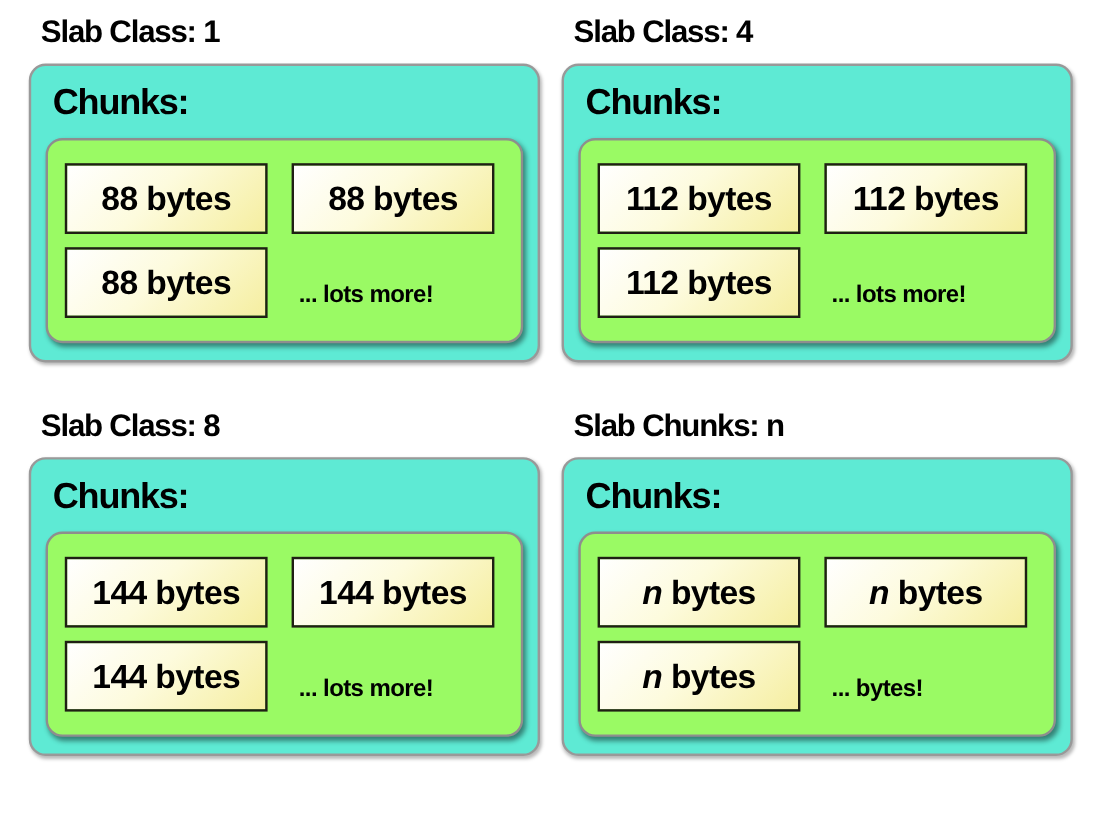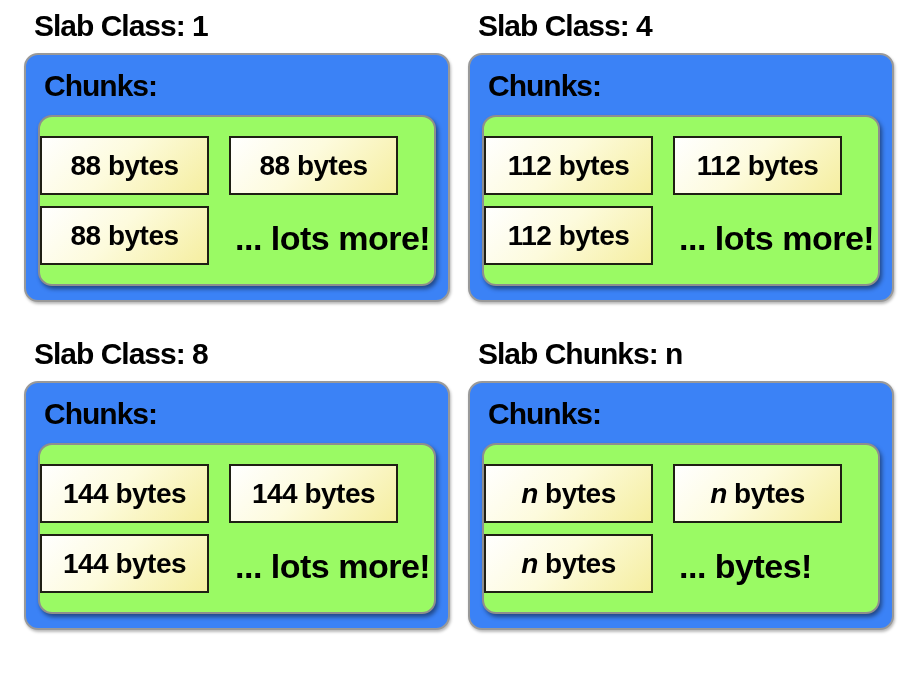--- a/index.html
+++ b/index.html
@@ -18,45 +18,45 @@
   .page {
     box-sizing: border-box;
     width: 914px;
     padding: 8px 20px 0 24px;
     display: grid;
     grid-template-columns: 1fr 1fr;
     column-gap: 18px;
     row-gap: 34px;
   }
   .panel-title {
-    font-size: 30px;
+    font-size: 26px;
     line-height: 36px;
     letter-spacing: -1px;
     margin: 0 0 9px 10px;
     font-weight: bold;
   }
   .card {
-    background: #3b82f6;
+    background: #5eead4;
     border: 2px solid var(--panel-border, #999999);
     border-radius: 14px;
     box-shadow: 1px 2px 3px rgba(0,0,0,0.28);
     padding: 12px 12px 14px 12px;
   }
   .chunks-label {
     font-size: 30px;
     line-height: 34px;
     letter-spacing: -1px;
     margin: 2px 0 12px 6px;
   }
   .green-box {
     background: var(--green-fill, #9afa64);
     border: 2px solid var(--green-border, #8e8e8e);
     border-radius: 14px;
     box-shadow: 2px 3px 4px rgba(0,0,0,0.45);
-    padding: 19px 0;
+    padding: 19px 14px;
     display: grid;
     grid-template-columns: 169px 169px;
     column-gap: 20px;
     row-gap: 11px;
     justify-content: start;
   }
   .chunk {
     box-sizing: border-box;
     height: 59px;
     border: 2px solid var(--chunk-border, #1f1f14);
@@ -65,21 +65,21 @@
     align-items: center;
     justify-content: center;
     font-size: 28px;
     letter-spacing: -0.5px;
     white-space: pre;
   }
   .chunk-value[data-italic="true"] {
     font-style: italic;
   }
   .more-label {
-    font-size: 34px;
+    font-size: 20px;
     letter-spacing: -0.5px;
     align-self: end;
     padding: 0 0 7px 6px;
     white-space: pre;
   }
 </style>
 </head>
 <body>
 
 <div class="page">

